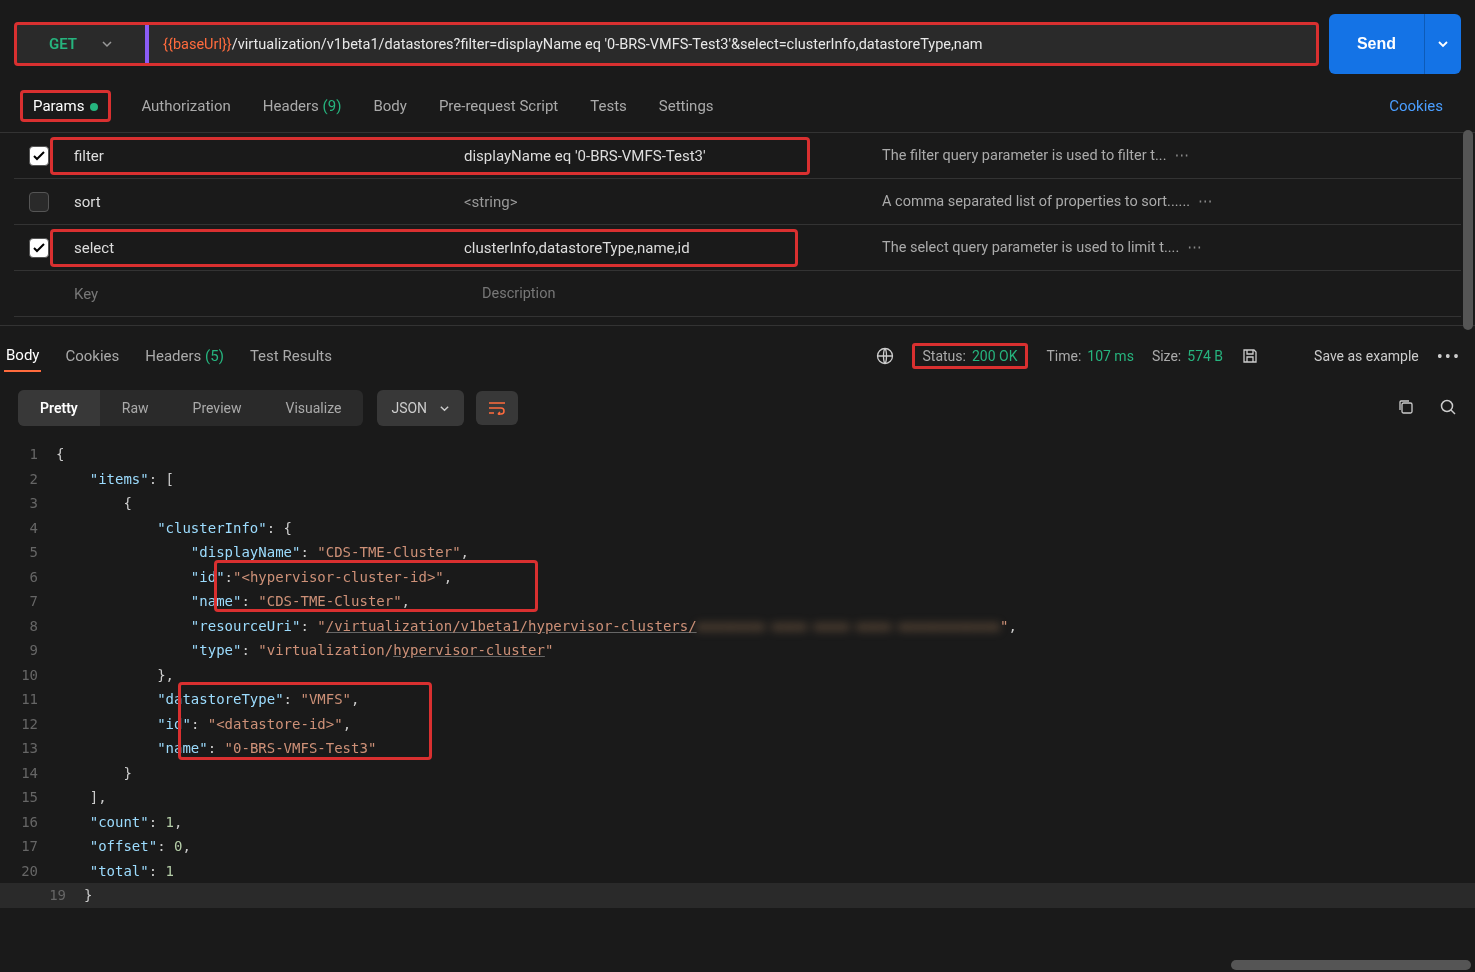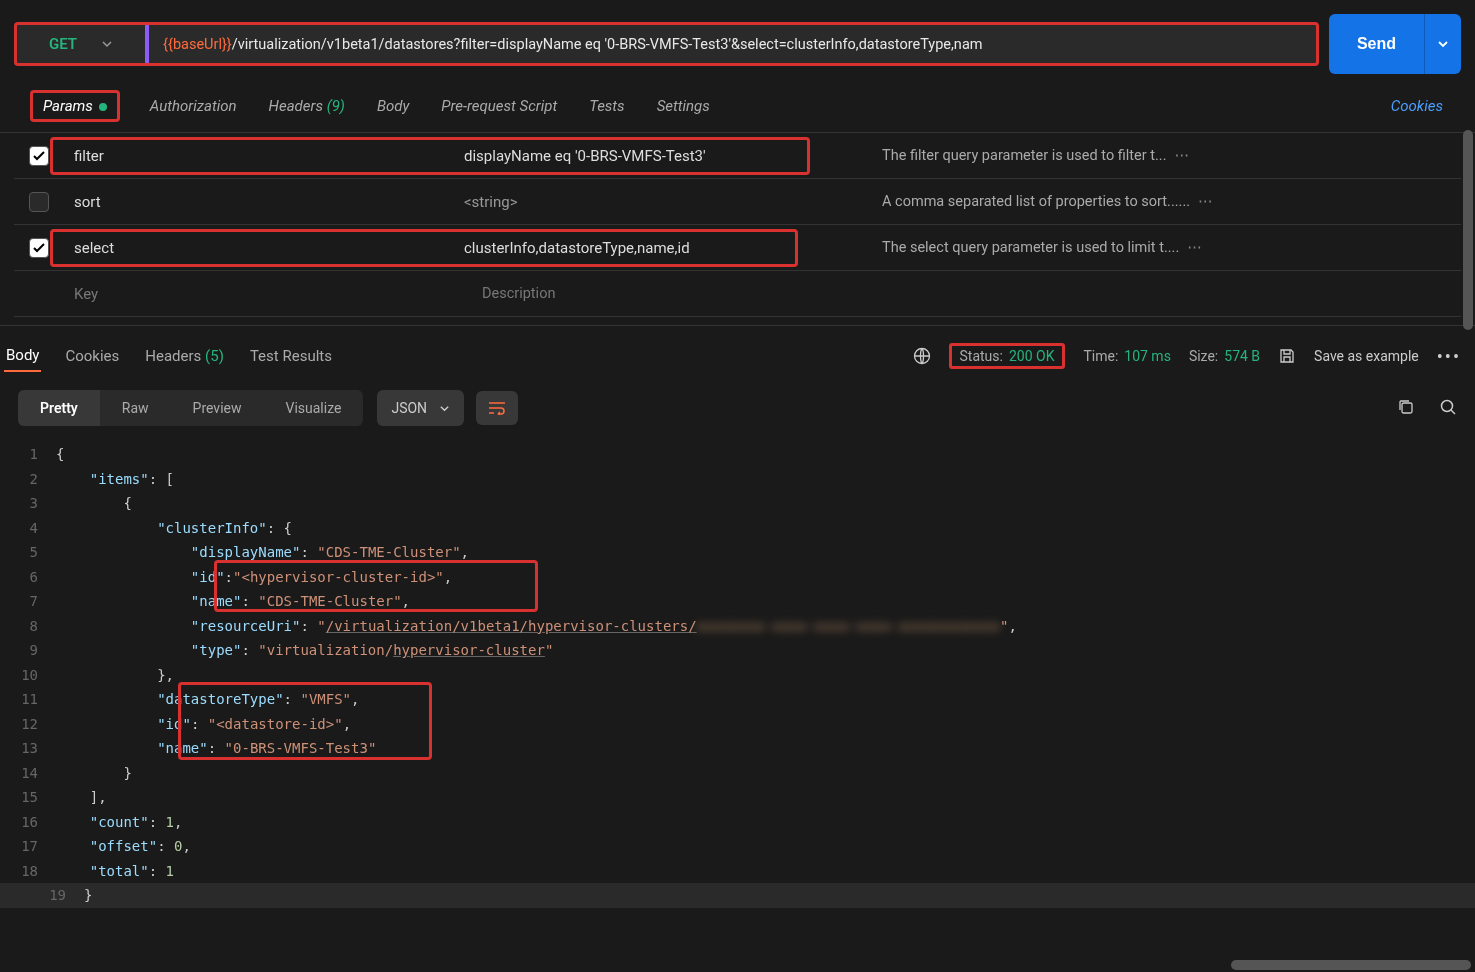--- a/index.html
+++ b/index.html
@@ -79,23 +79,22 @@
   padding: 0 12px;
   cursor: pointer;
   display: flex;
   align-items: center;
 }
 .send-dd svg { color: #fff; }
 
 .tabs-row {
   display: flex;
   align-items: center;
-  padding: 6px 14px 10px 30px;
+  padding: 6px 14px 10px 20px;
   gap: 28px;
-  font-style: italic;
 }
 .tabs-left { display: flex; gap: 28px; align-items: center; flex: 1; }
 .tab {
   color: #aaa;
   font-size: 15px;
   padding: 4px 2px;
   cursor: pointer;
 }
 .tab.active {
   color: #fff;
@@ -205,21 +204,21 @@
   border-radius: 3px;
   padding: 2px 8px;
   display: flex;
   gap: 6px;
 }
 .status-label { color: #aaa; }
 .status-val { color: #26b47e; }
 .meta-pair { display: flex; gap: 6px; }
 .meta-label { color: #aaa; }
 .meta-val { color: #26b47e; }
-.save-ex { color: #ccc; cursor: pointer; }
+.save-ex { color: #ccc; cursor: pointer; margin-left: 37px; }
 .dots-more { color: #ccc; font-size: 18px; letter-spacing: 2px; cursor: pointer; }
 
 .body-controls {
   display: flex;
   align-items: center;
   padding: 10px 18px;
   gap: 0;
 }
 .view-tabs {
   display: flex;
@@ -545,21 +544,21 @@
     </div>
   <div class="code-line">
       <span class="line-num">16</span>
       <span class="line-content">    <span class="tok-key">"count"</span><span class="tok-punct">: </span><span class="tok-num">1</span><span class="tok-punct">,</span></span>
     </div>
   <div class="code-line">
       <span class="line-num">17</span>
       <span class="line-content">    <span class="tok-key">"offset"</span><span class="tok-punct">: </span><span class="tok-num">0</span><span class="tok-punct">,</span></span>
     </div>
   <div class="code-line">
-      <span class="line-num">18</span>
+      <span class="line-num">20</span>
       <span class="line-content">    <span class="tok-key">"total"</span><span class="tok-punct">: </span><span class="tok-num">1</span></span>
     </div>
   <div class="code-line highlight-line">
       <span class="line-num">19</span>
       <span class="line-content"><span class="tok-punct">}</span></span>
     </div>
 
   <div class="red-box-abs" style="left:214px;top:124px;width:324px;height:52px;"></div>
   <div class="red-box-abs" style="left:178px;top:246px;width:254px;height:78px;"></div>
 </div>

